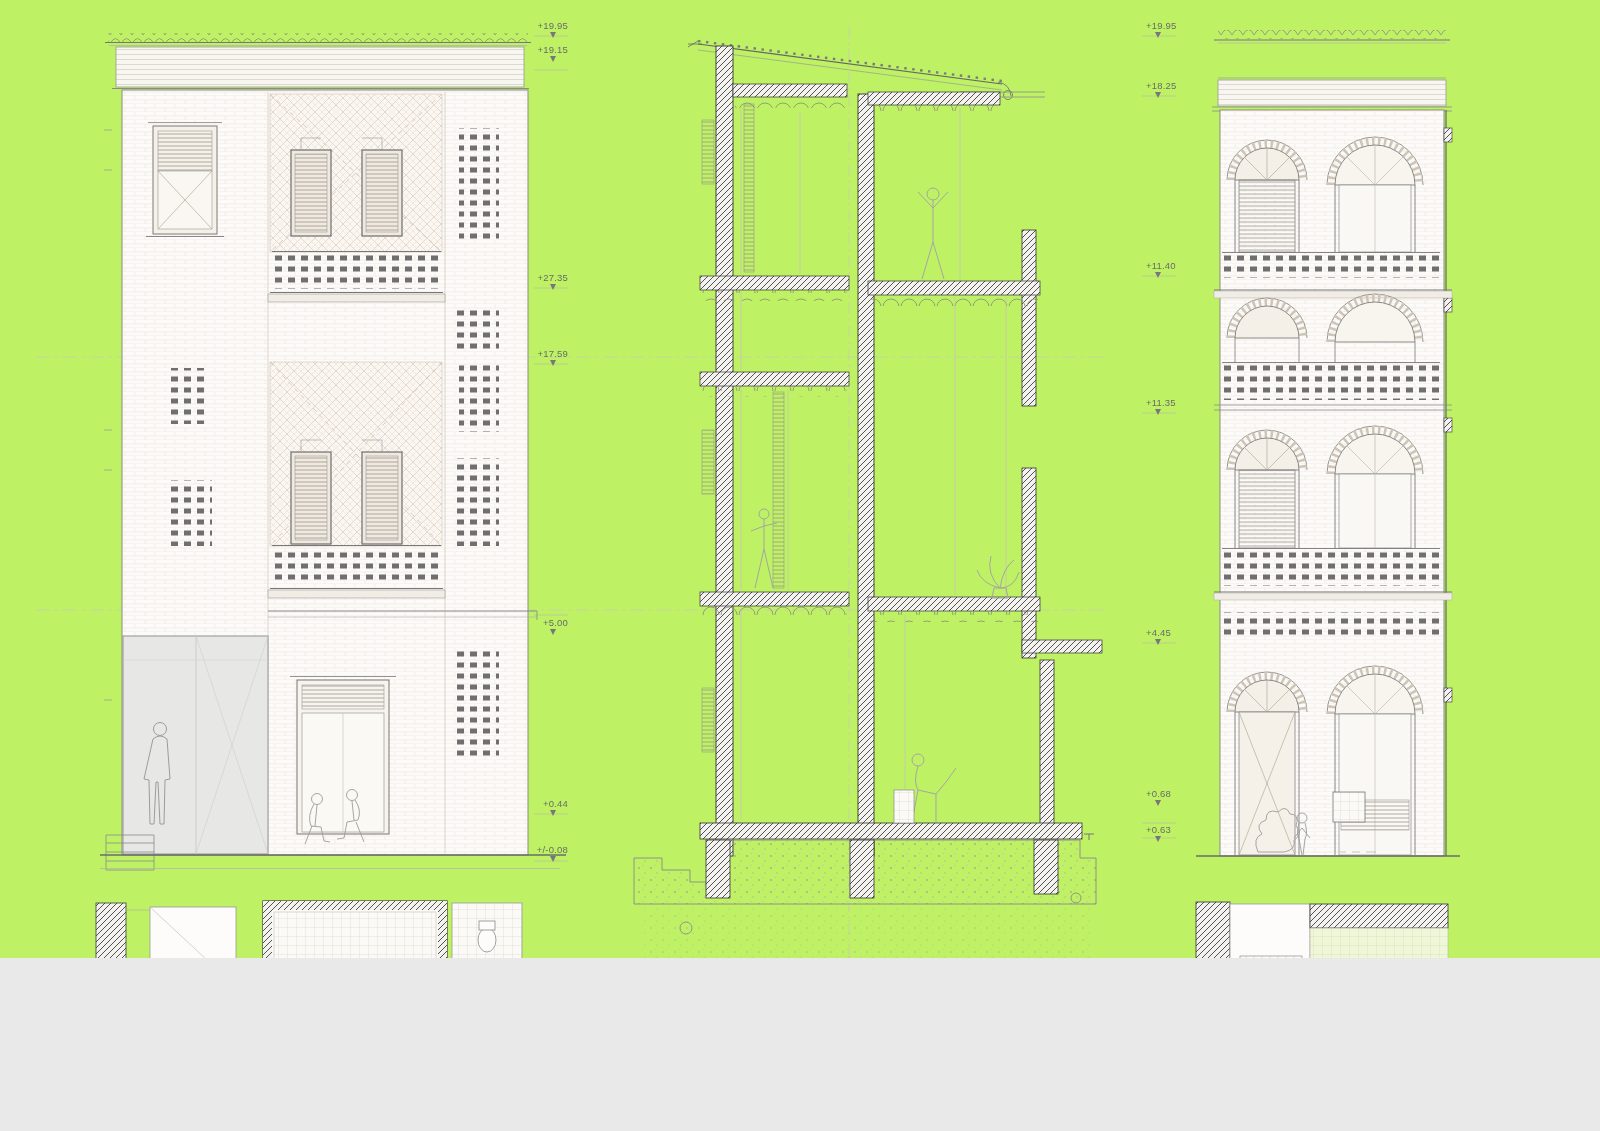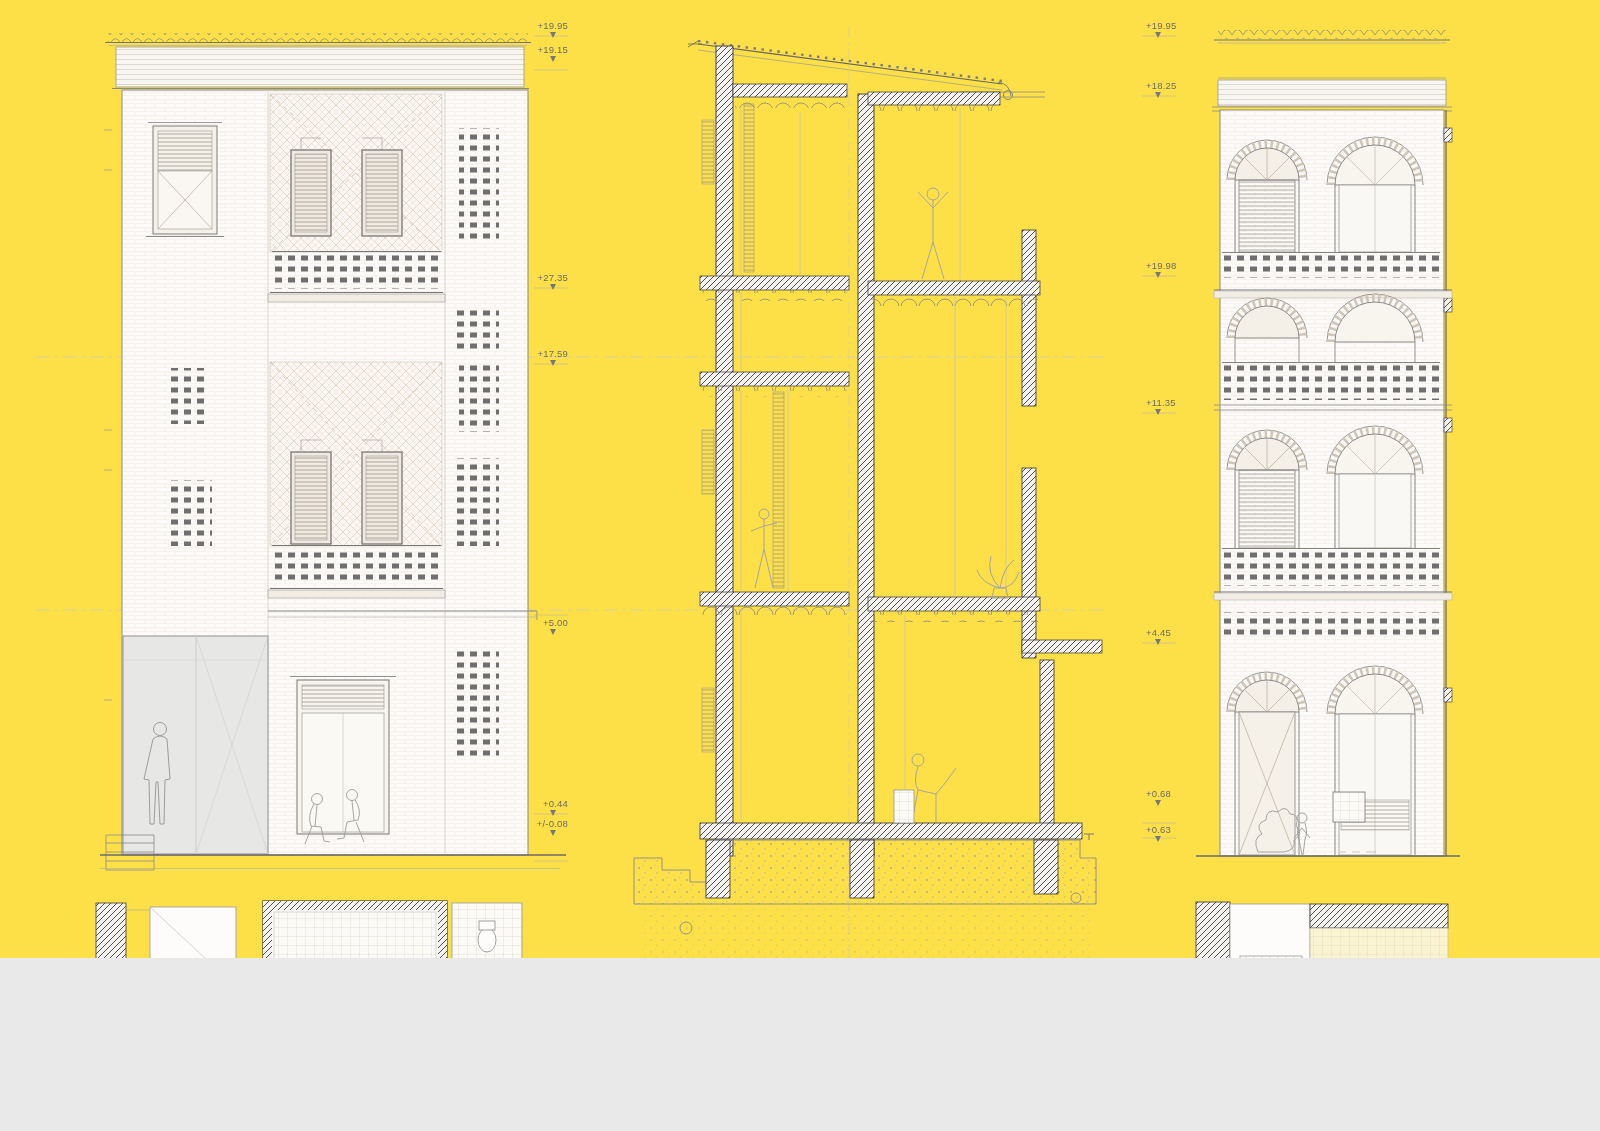--- a/index.html
+++ b/index.html
@@ -1,17 +1,17 @@
 <!DOCTYPE html>
 <html><head>
 <meta charset="utf-8">
 <style>
   *{margin:0;padding:0;box-sizing:border-box}
   html,body{background:#e9e9e9;font-family:"Liberation Sans",sans-serif}
-  .sheet{position:relative;width:1600px;height:958px;background:#fde047;overflow:hidden}
+  .sheet{position:relative;width:1600px;height:958px;background:#bef264;overflow:hidden}
   svg{position:absolute;left:0;top:0}
   .lvl{position:absolute;display:flex;flex-direction:column;font-size:9.5px;color:#6a6a6a;line-height:11px;letter-spacing:.2px}
   .lvl.left{left:528px;width:40px;align-items:flex-end;text-align:right}
   .lvl.right{left:1146px;width:46px;align-items:flex-start}
   .tri{width:0;height:0;border-left:3.5px solid transparent;border-right:3.5px solid transparent;border-top:6px solid #777;margin-top:1px}
   .lvl.left .tri{margin-right:12px}
   .lvl.right .tri{margin-left:9px}
 </style>
 </head>
 <body>
@@ -438,35 +438,35 @@
       <span class="tri"></span>
     </div>
 <div class="lvl left" style="top:617px">
       <span>+5.00</span>
       <span class="tri"></span>
     </div>
 <div class="lvl left" style="top:798px">
       <span>+0.44</span>
       <span class="tri"></span>
     </div>
-<div class="lvl left" style="top:818px">
+<div class="lvl left" style="top:844px">
       <span>+/-0.08</span>
       <span class="tri"></span>
     </div>
 
 <div class="lvl right" style="top:20px">
       <span>+19.95</span>
       <span class="tri"></span>
     </div>
 <div class="lvl right" style="top:80px">
       <span>+18.25</span>
       <span class="tri"></span>
     </div>
 <div class="lvl right" style="top:260px">
-      <span>+19.98</span>
+      <span>+11.40</span>
       <span class="tri"></span>
     </div>
 <div class="lvl right" style="top:397px">
       <span>+11.35</span>
       <span class="tri"></span>
     </div>
 <div class="lvl right" style="top:627px">
       <span>+4.45</span>
       <span class="tri"></span>
     </div>

